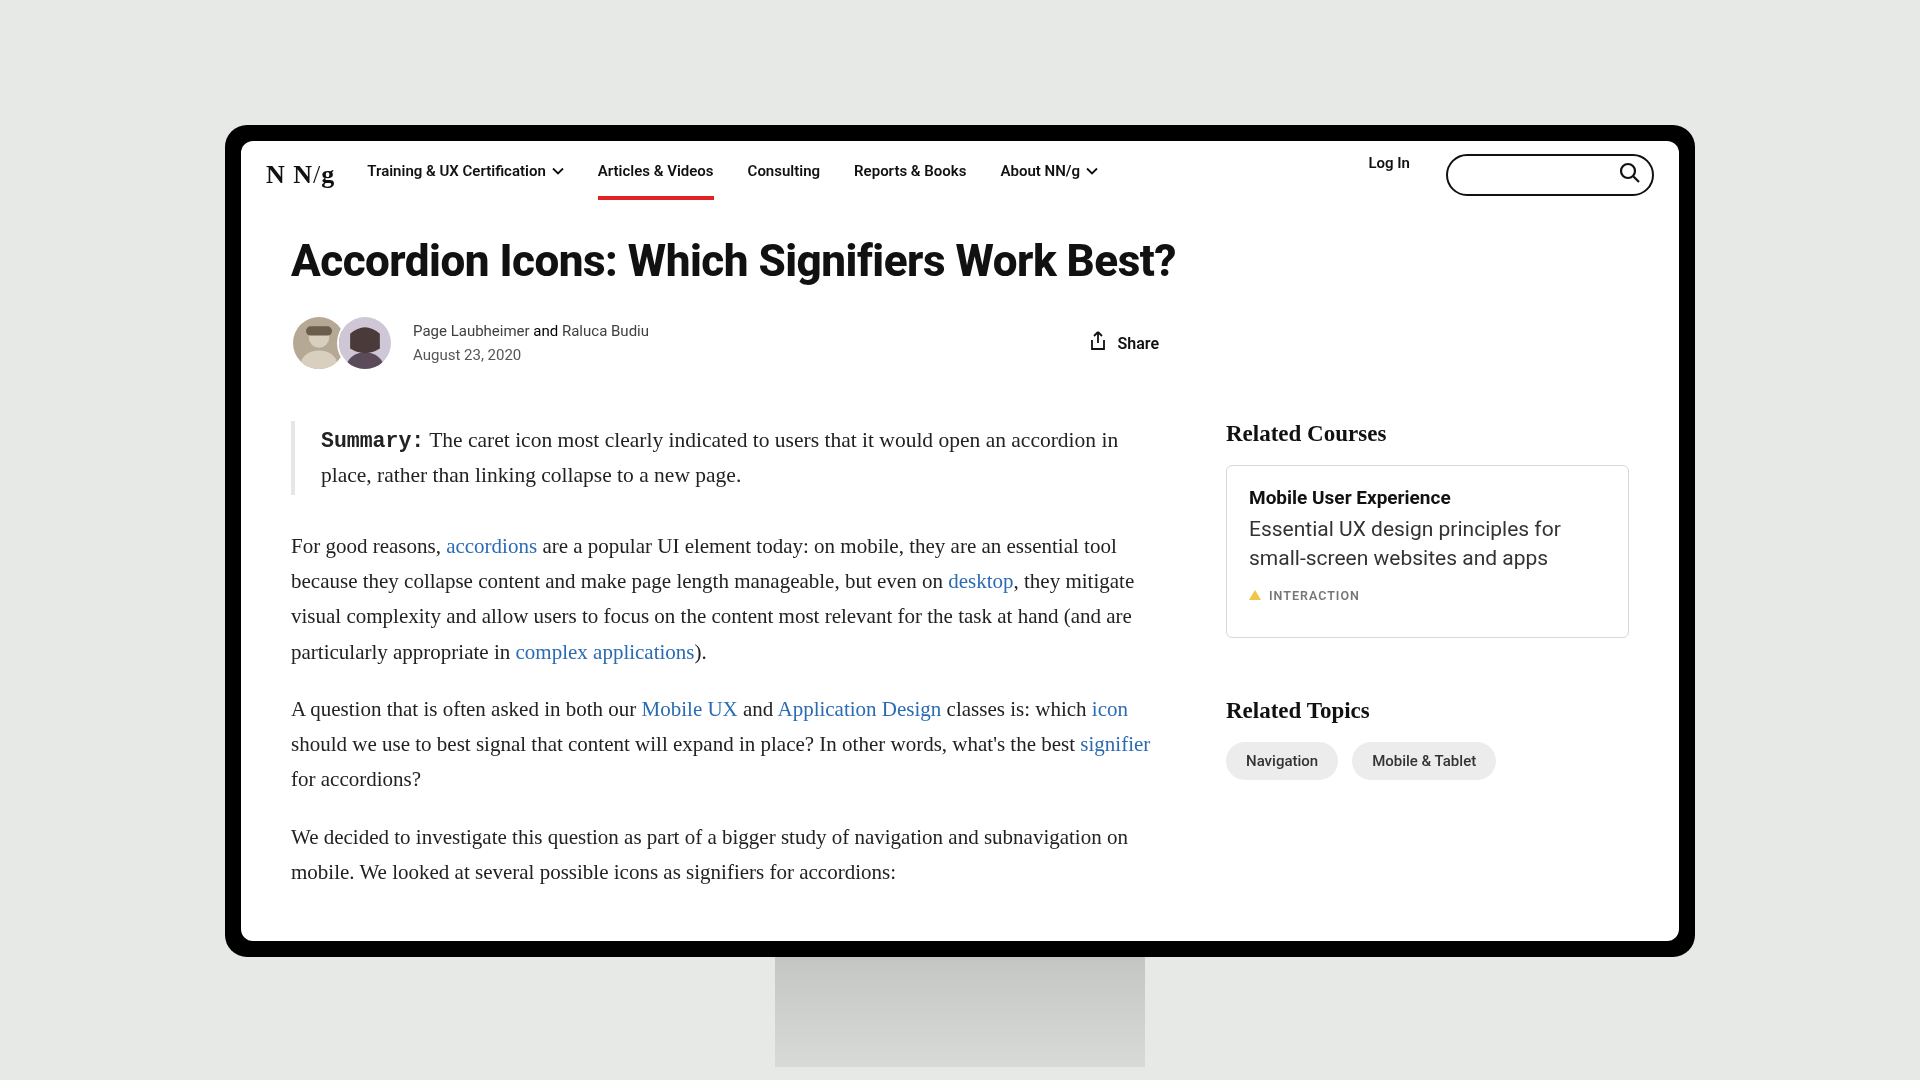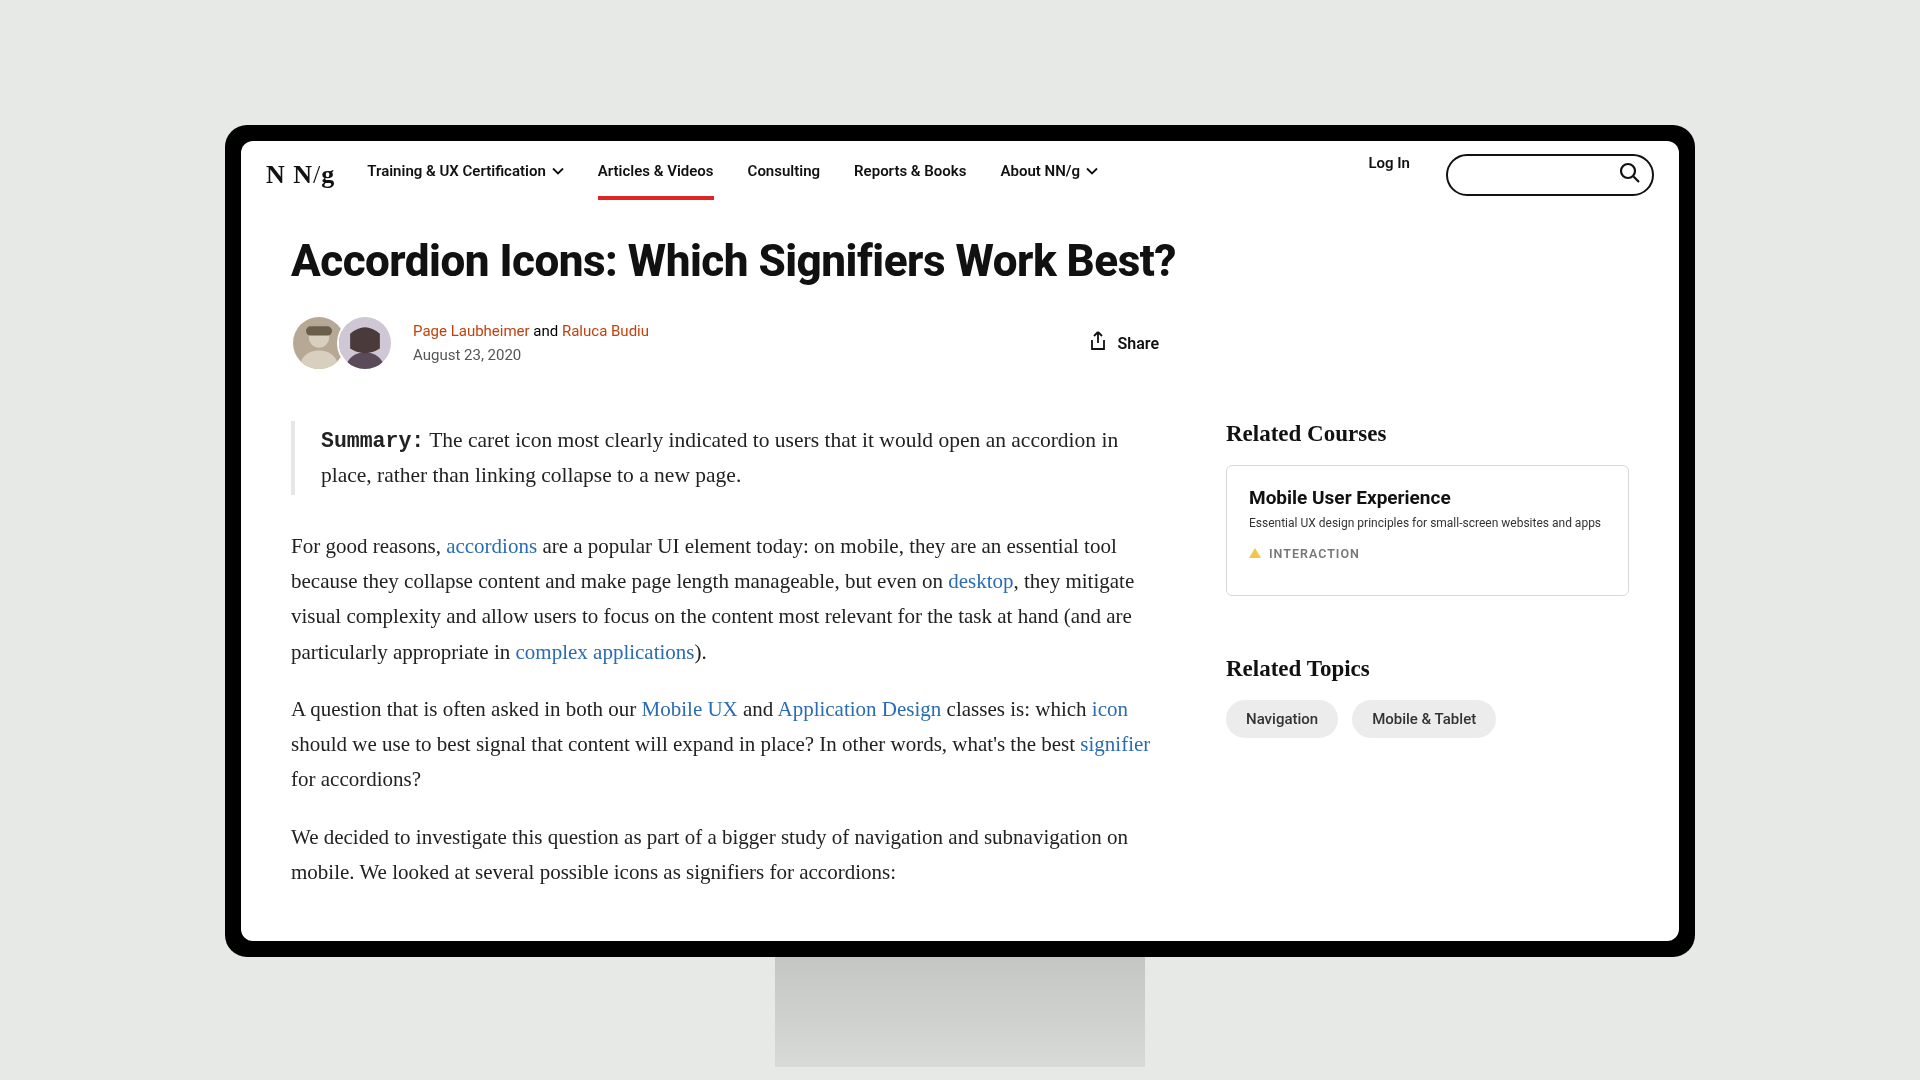--- a/index.html
+++ b/index.html
@@ -120,21 +120,21 @@
       margin-left: -10px;
       overflow: hidden;
     }
     .avatar:first-child { margin-left: 0; }
     .avatar svg { width: 100%; height: 100%; }
     .byline-text {
       margin-left: 20px;
       font-size: 15px;
       line-height: 1.5;
     }
-    .author-link { color: #c2410c; text-decoration: none; }
+    .author-link { color: #404040; text-decoration: none; }
     .date { color: #555; margin-top: 2px; }
     .share-wrap {
       margin-left: auto;
       margin-right: 470px;
       display: flex;
       align-items: center;
       gap: 10px;
       font-size: 16px;
       font-weight: 600;
       color: #111;
@@ -182,21 +182,21 @@
       border-radius: 6px;
       padding: 20px 22px 34px 22px;
     }
     .course-title {
       font-weight: 700;
       font-size: 19px;
       color: #111;
       margin-bottom: 6px;
     }
     .course-desc {
-      font-size: 12px;
+      font-size: 21px;
       color: #333;
       line-height: 1.4;
     }
     .course-tag {
       margin-top: 14px;
       font-size: 12.5px;
       letter-spacing: 1px;
       color: #777;
       font-weight: 600;
       display: flex;

